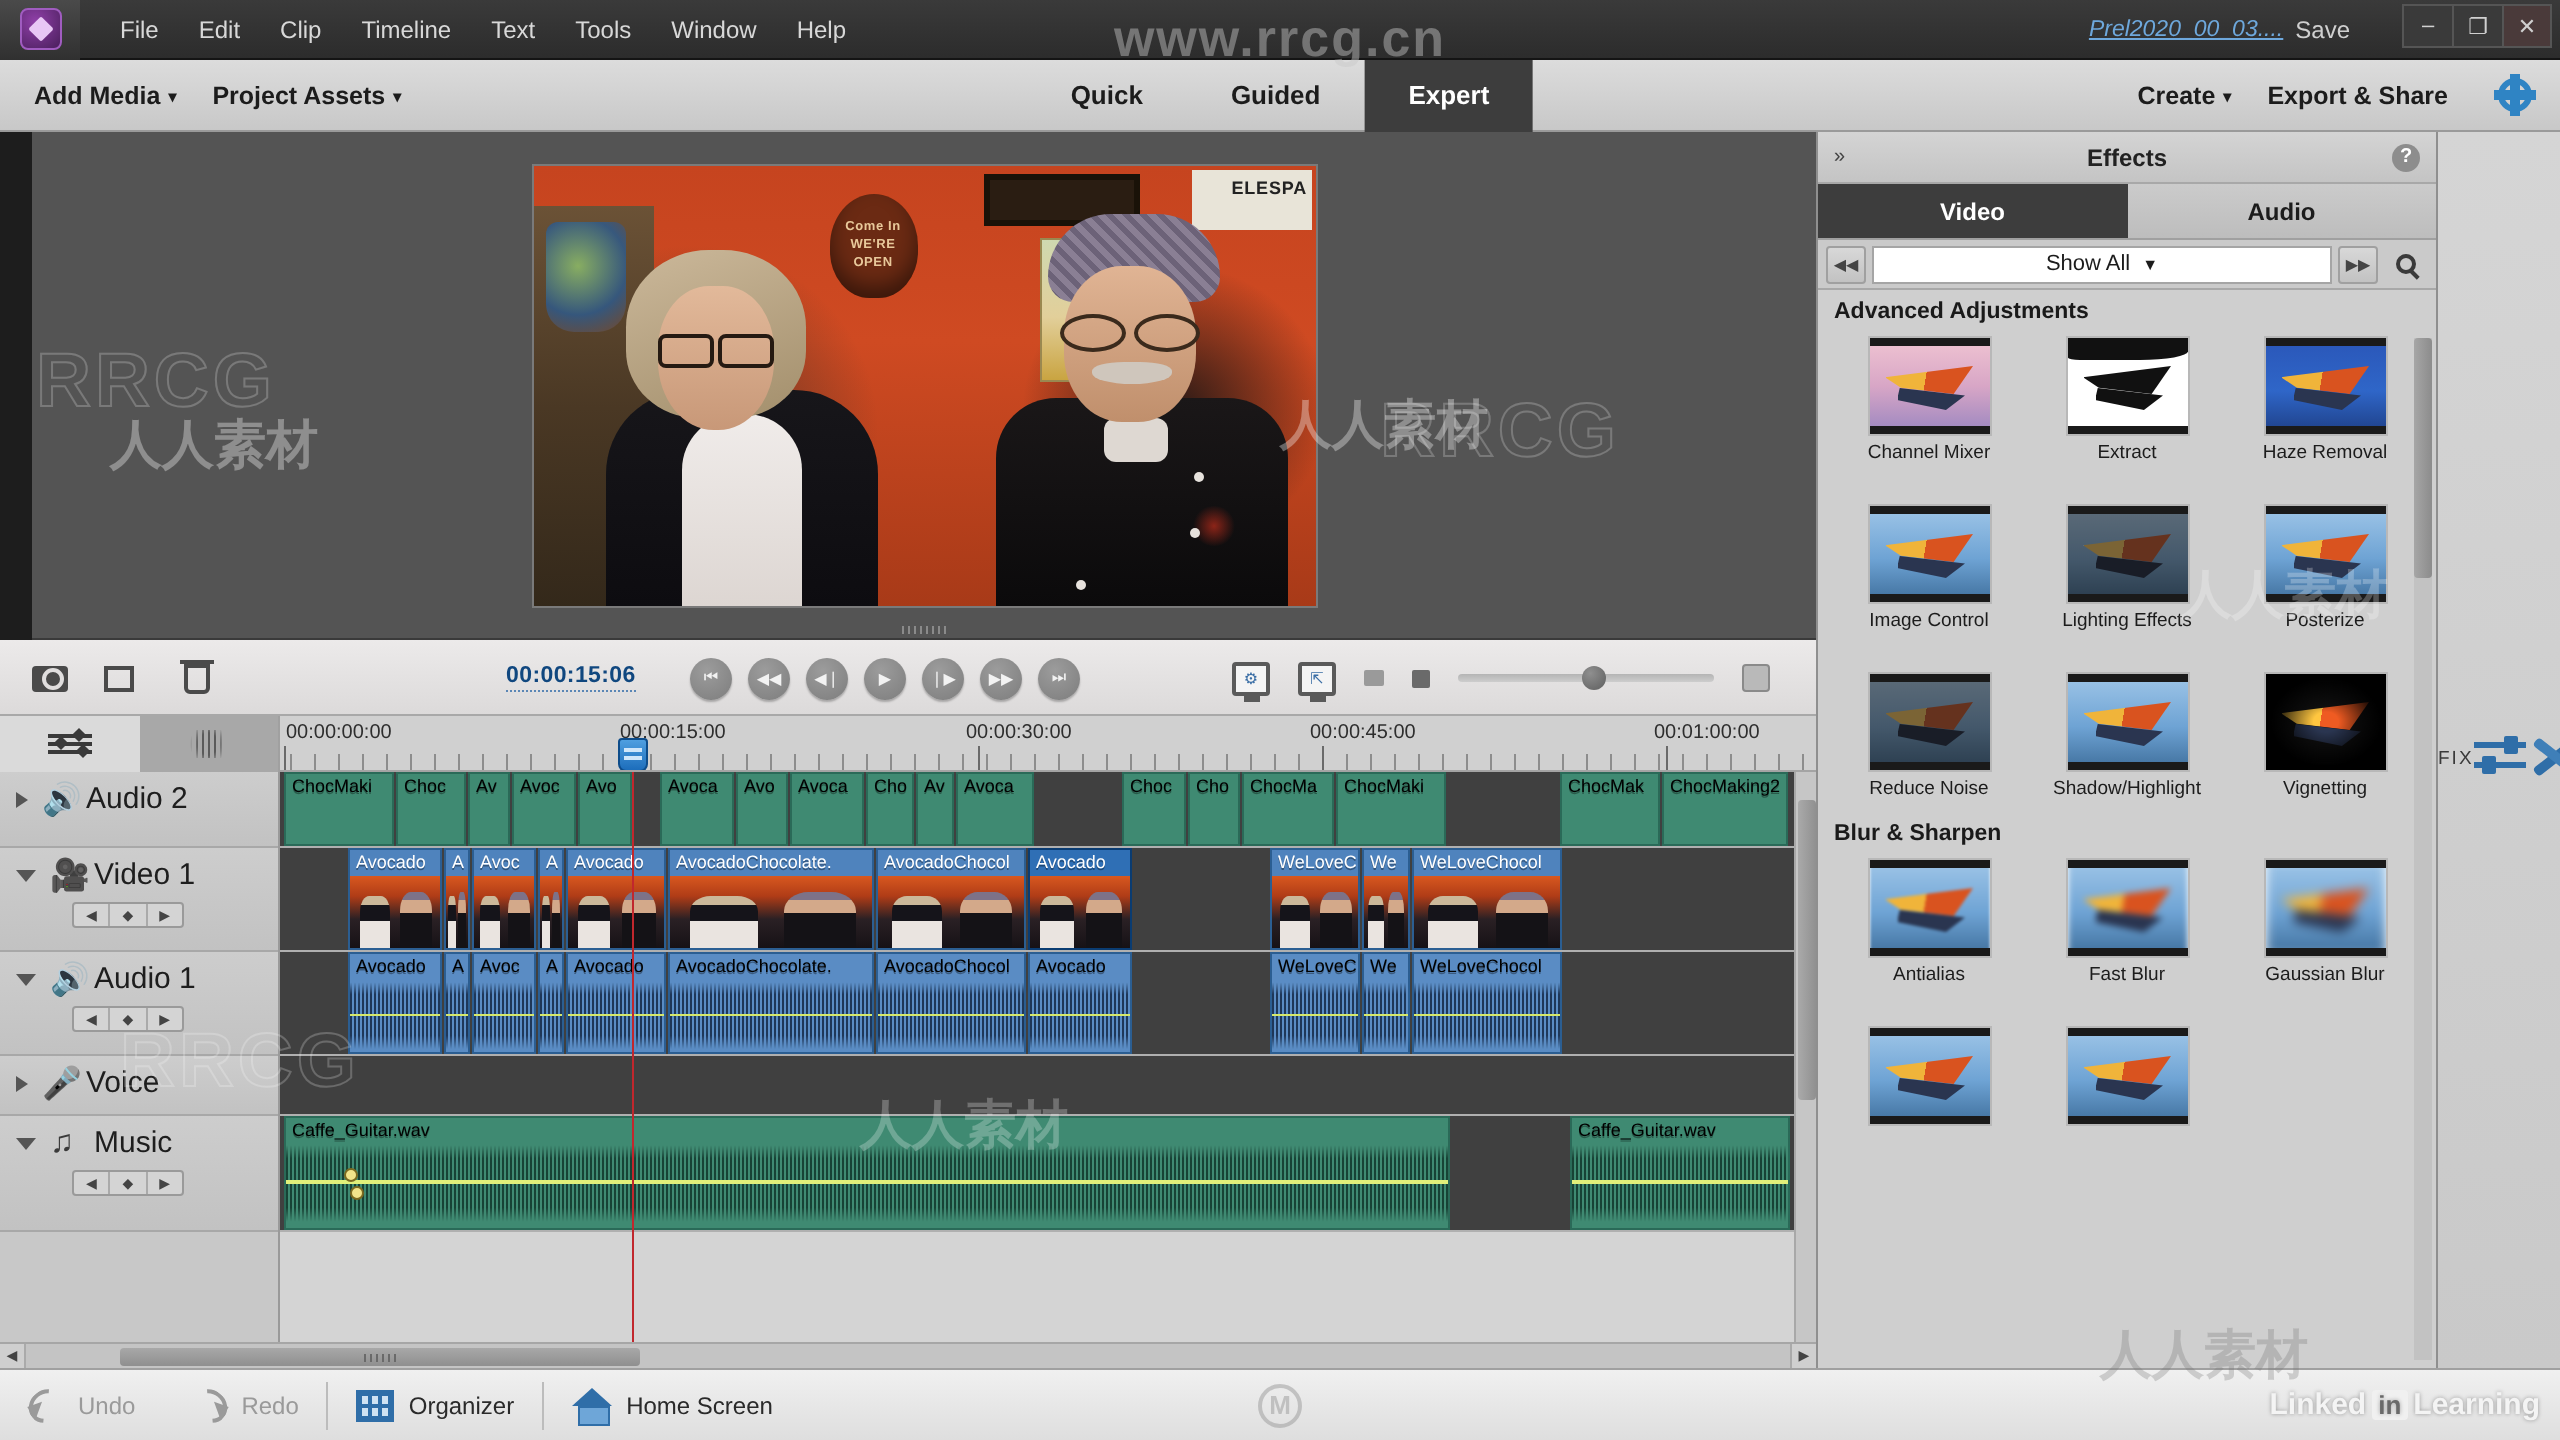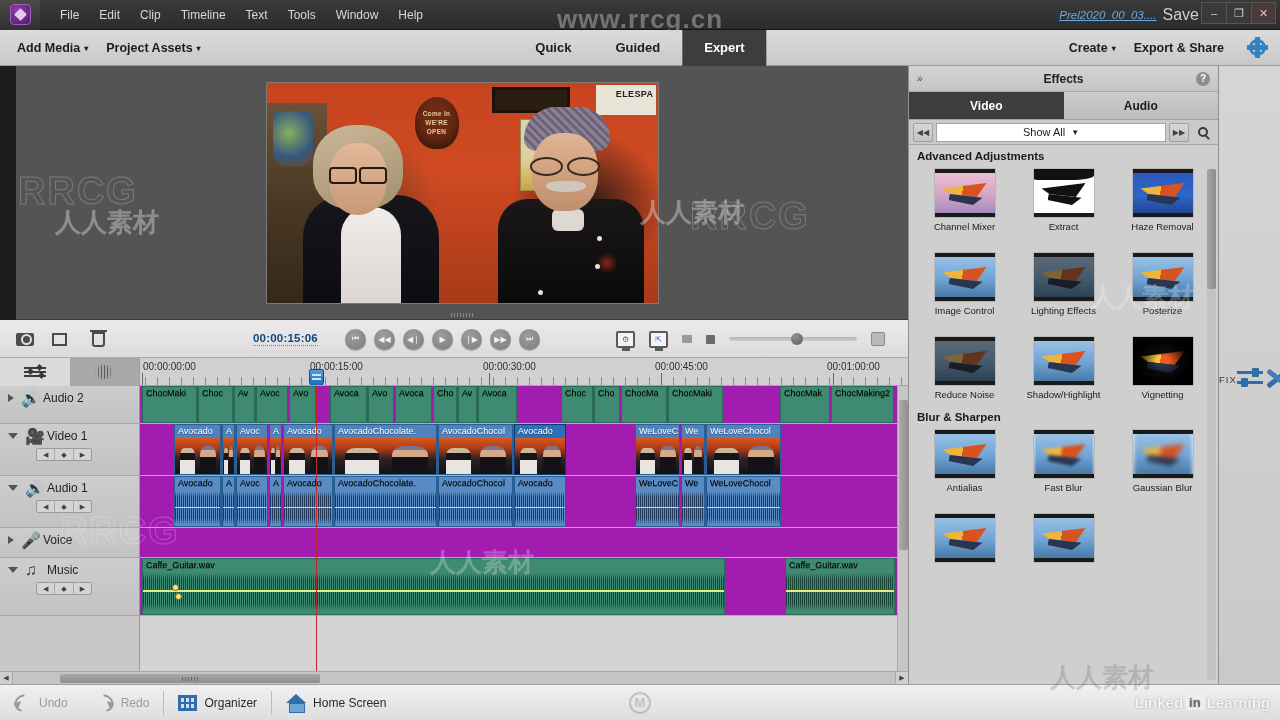--- a/index.html
+++ b/index.html
@@ -36,21 +36,21 @@
     color: #d8d8d8; font-size: 12px; padding: 4px 10px; cursor: default; white-space: nowrap;
   }
   .title-right {
     position: absolute; right: 0; top: 0; height: 30px;
     display: flex; align-items: center;
   }
   .project-title {
     color: #6ea8dc; font-size: 11.5px; font-style: italic; text-decoration: underline;
     margin-right: 6px; white-space: nowrap;
   }
-  .save-btn { color: #cfcfcf; font-size: 16px; margin-right: 2px; cursor: default; }
+  .save-btn { color: #cfcfcf; font-size: 12px; margin-right: 26px; cursor: default; }
   .win-ctrls { display: flex; height: 30px; }
   .win-btn {
     width: 25px; height: 22px; margin-top: 2px; display: flex; align-items: center;
     justify-content: center; color: #d0d0d0; font-size: 11px;
     background: #3a3a3a; border: 1px solid #555; border-right: none;
   }
   .win-btn:last-child { border-right: 1px solid #555; margin-right: 4px; }
   .win-btn.close { background: #4a3a3a; }
 
   
@@ -367,32 +367,32 @@
   .th-row { display: flex; align-items: center; gap: 7px; }
   .tri {
     width: 0; height: 0; border-left: 6px solid #555; border-top: 4.5px solid transparent;
     border-bottom: 4.5px solid transparent;
   }
   .tri.down {
     border-left: 5px solid transparent; border-right: 5px solid transparent;
     border-top: 6px solid #555; border-bottom: none;
   }
   .th-icon { width: 15px; height: 14px; display: flex; align-items: center; color: #3a3a3a; }
-  .th-label { font-size: 12px; color: #1e1e1e; }
+  .th-label { font-size: 15px; color: #1e1e1e; }
   .kf-nav {
     display: flex; margin: 5px 0 0 28px; width: 56px; height: 13px;
     border: 1px solid #9a9a9a; background: #d4d4d4; border-radius: 2px;
   }
   .kf-nav div {
     flex: 1; display: flex; align-items: center; justify-content: center;
     font-size: 7px; color: #444; border-right: 1px solid #aaa;
   }
   .kf-nav div:last-child { border-right: none; }
   .tl-tracks { flex: 1; position: relative; background: #d4d4d4; overflow: hidden; }
-  .track-lane { position: relative; border-bottom: 1px solid #b0b0b0; background: #a21caf; }
+  .track-lane { position: relative; border-bottom: 1px solid #b0b0b0; background: #404040; }
   .clip {
     position: absolute; top: 0; bottom: 0; overflow: hidden;
     border: 1px solid #2b5e92; background: #4f83bd; color: #fff;
   }
   .clip.sel { border-color: #0a3c72; background: #2f6fb5; }
   .clip-lbl {
     font-size: 9px; padding: 1px 3px; display: block; white-space: nowrap;
     text-shadow: 0 1px 0 rgba(0,0,0,.35); line-height: 11px;
   }
   .clip-thumb {

